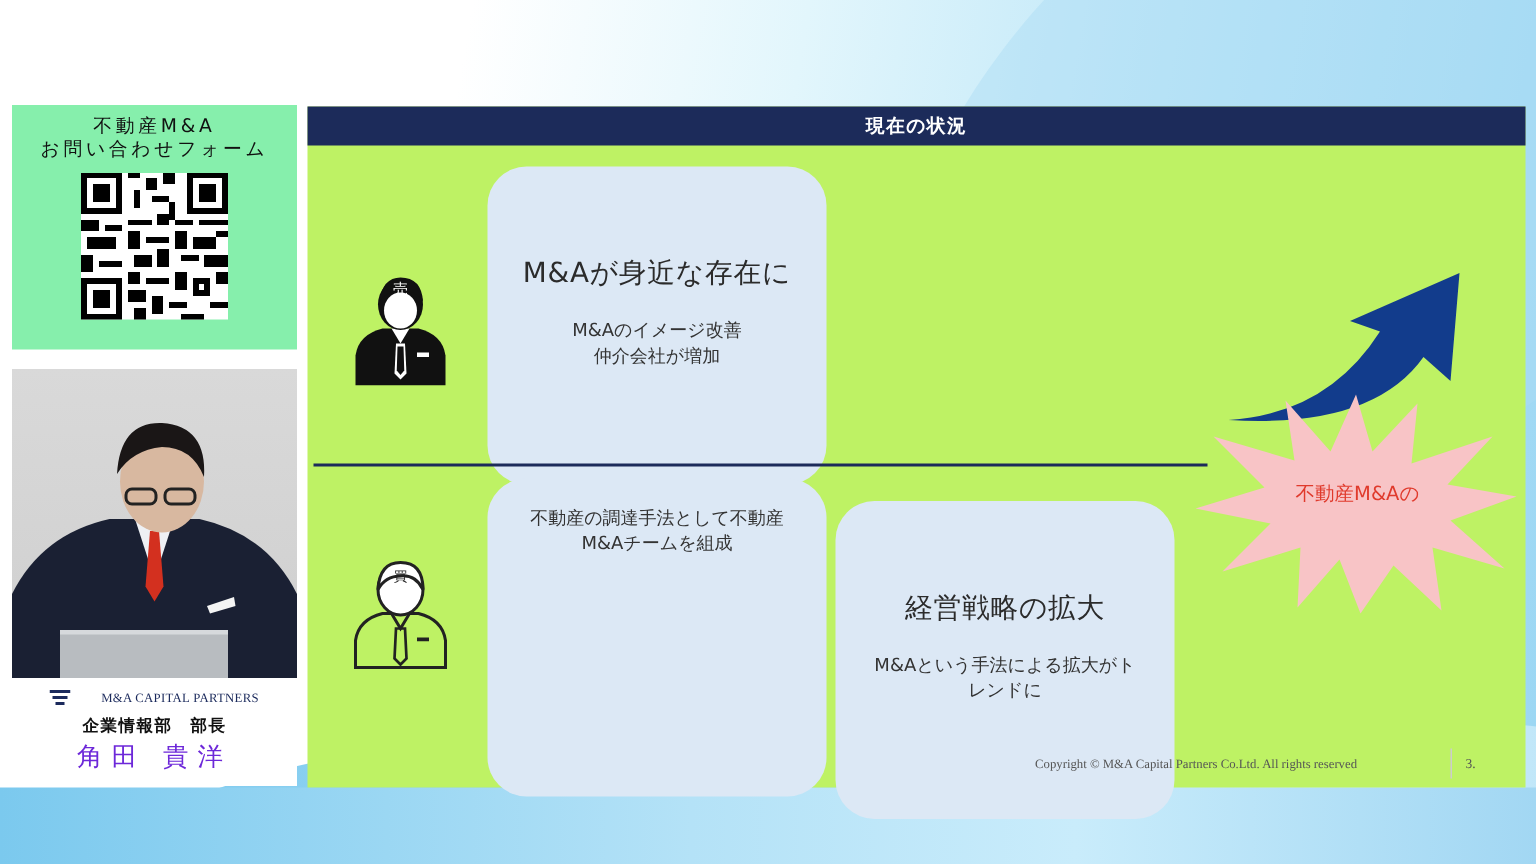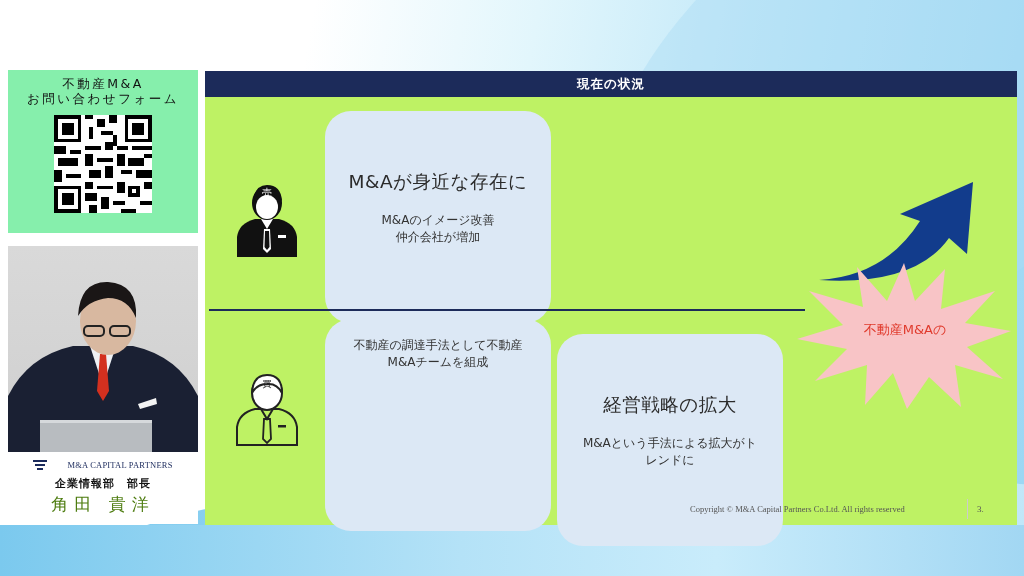--- a/index.html
+++ b/index.html
@@ -39,21 +39,21 @@
     position: absolute; left: 8px; top: 246px; width: 190px; height: 206px;
     background: linear-gradient(180deg, #d9d9d9 0%, #cfcfcf 100%); overflow: hidden;
   }
   .name-card {
     position: absolute; left: 8px; top: 452px; width: 190px; height: 72px;
     background: #ffffff; text-align: center;
   }
   .logo-row { display: flex; align-items: center; justify-content: center; margin-top: 8px; gap: 20px; }
   .logo-text { font-family: "Liberation Serif", serif; font-size: 8.5px; color: #1b2a5c; letter-spacing: 0.2px; }
   .dept { font-size: 11px; color: #111; margin-top: 6px; font-weight: bold; letter-spacing: 1px; }
-  .person-name { font-size: 17px; color: #4d7c0f; margin-top: 2px; letter-spacing: 6px; }
+  .person-name { font-size: 17px; color: #6d28d9; margin-top: 2px; letter-spacing: 6px; }
 
   
   .slide {
     position: absolute; left: 205px; top: 71px; width: 812px; height: 454px;
     background: #bef264;
   }
   .slide-header {
     position: absolute; left: 0; top: 0; width: 812px; height: 26px;
     background: #1c2b5a; color: #ffffff; text-align: center;
     font-size: 12.5px; line-height: 26px; font-weight: bold; letter-spacing: 1px;

